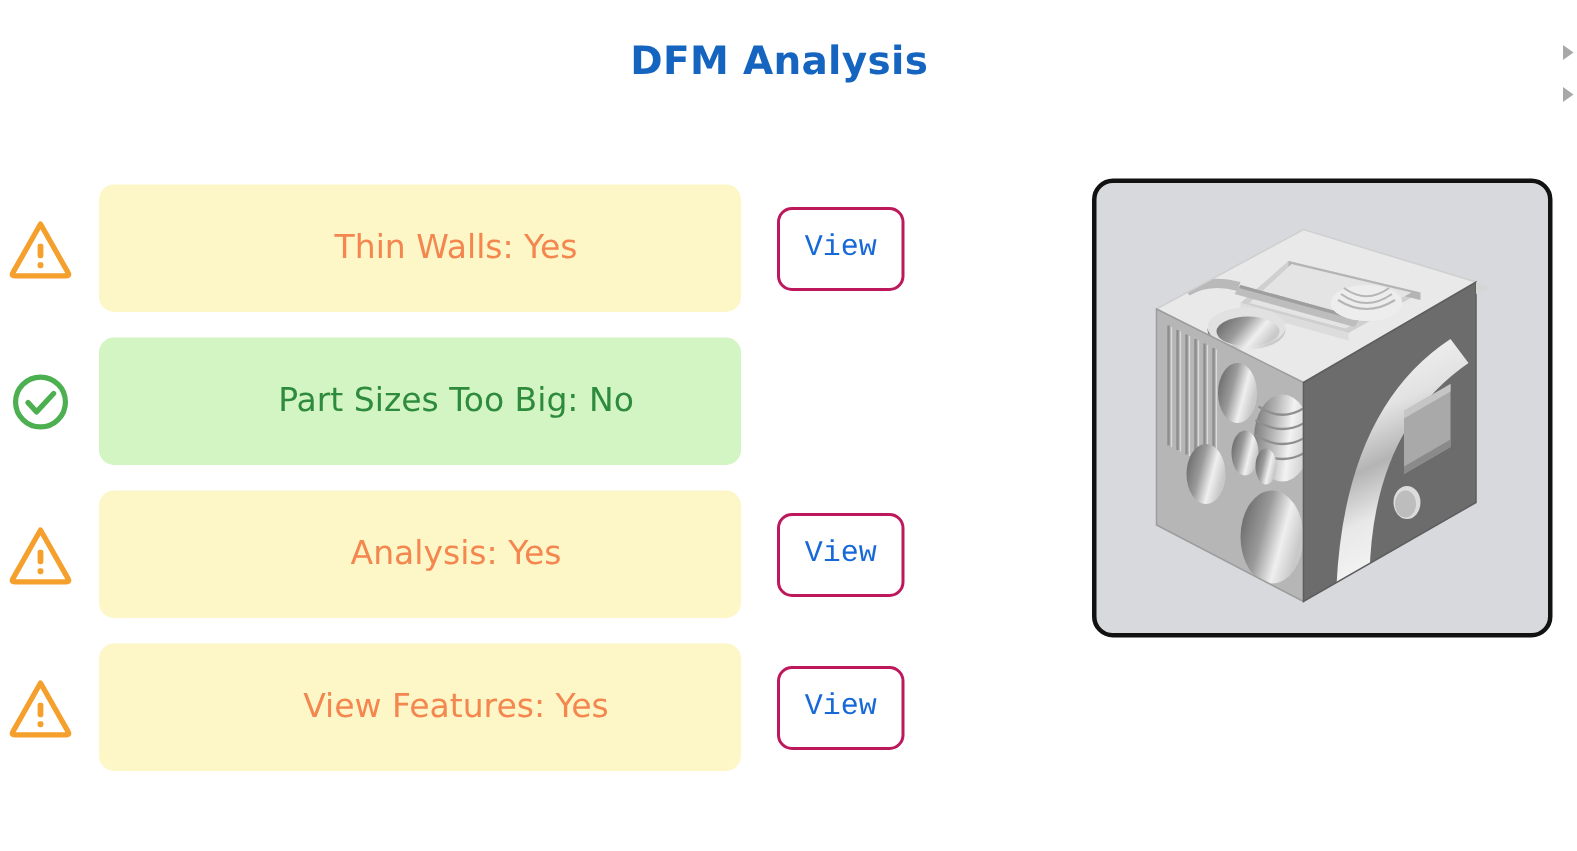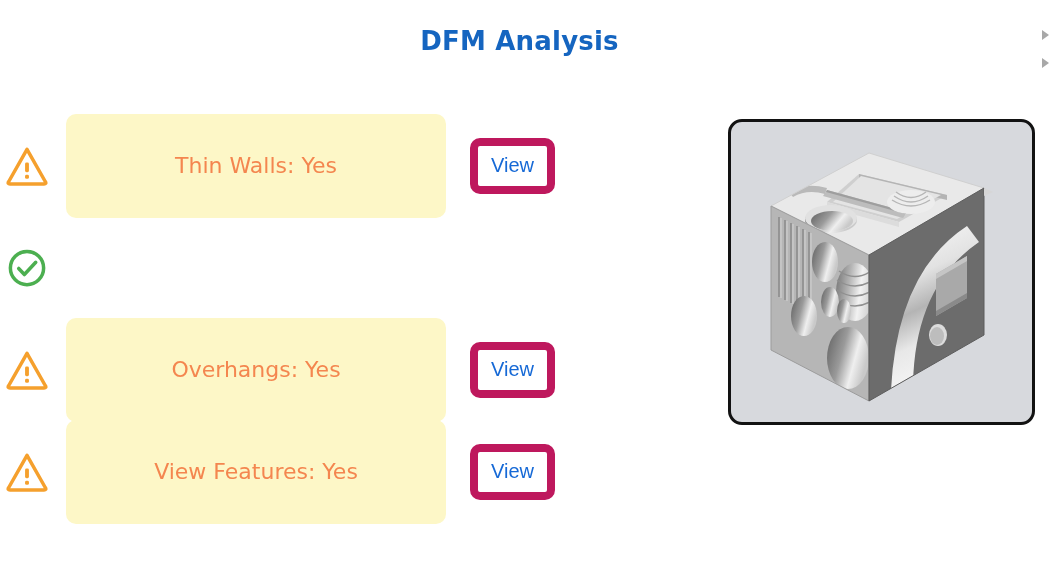--- a/index.html
+++ b/index.html
@@ -45,50 +45,51 @@
   .status-icon {
     width: 42px;
     height: 42px;
     margin-left: 6px;
     flex: 0 0 auto;
     display: block;
   }
   .check-pill {
     margin-left: 18px;
     width: 380px;
-    height: 104px;
+    height: 85px;
     border-radius: 10px;
     display: flex;
     align-items: center;
     justify-content: center;
     flex: 0 0 auto;
+    padding-left: 48px;
   }
   .check-pill.warn {
     background: #fdf7c7;
   }
   .check-pill.ok {
     background: #d3f5c3;
   }
   .check-label {
     font-size: 22px;
     font-weight: normal;
   }
   .check-pill.warn .check-label { color: #f4864f; }
   .check-pill.ok   .check-label { color: #2e8b3d; }
 
   .view-button {
     margin-left: 24px;
     width: 85px;
     height: 56px;
-    border: 8px solid #be185d;
+    border: 2px solid #be185d;
     border-radius: 10px;
     background: #ffffff;
     color: #1669d6;
     font-size: 20px;
-    font-family: Liberation Sans, sans-serif;
+    font-family: Liberation Mono, monospace;
     display: flex;
     align-items: center;
     justify-content: center;
     cursor: pointer;
     padding: 0;
     flex: 0 0 auto;
     box-sizing: border-box;
   }
   .view-button.hidden { visibility: hidden; }
 
@@ -143,31 +144,34 @@
       <span class="check-label">Thin Walls: Yes</span>
     </div>
     <button class="view-button">View</button>
   </div>
 
   <div class="check-row">
     <svg class="status-icon" viewBox="0 0 48 48">
       <circle cx="24" cy="24" r="19" fill="none" stroke="#4caf50" stroke-width="4"></circle>
       <path d="M14.5 24.5 L21 31.5 L34 17.5" fill="none" stroke="#4caf50" stroke-width="4" stroke-linecap="round" stroke-linejoin="round"></path>
     </svg>
+    <div class="check-pill ok">
+      <span class="check-label">Part Sizes Too Big: No</span>
+    </div>
     <button class="view-button hidden"></button>
   </div>
 
   <div class="check-row">
     <svg class="status-icon" viewBox="0 0 48 48">
       <path d="M24 5 L45 42 Q46.5 44.5 43.5 44.5 L4.5 44.5 Q1.5 44.5 3 42 Z" fill="none" stroke="#f5a02d" stroke-width="4" stroke-linejoin="round"></path>
       <rect x="21.8" y="20" width="4.4" height="11" rx="1.6" fill="#f5a02d"></rect>
       <rect x="21.8" y="34" width="4.4" height="4.6" rx="1.6" fill="#f5a02d"></rect>
     </svg>
     <div class="check-pill warn">
-      <span class="check-label">Overhangs: Yes</span>
+      <span class="check-label">Analysis: Yes</span>
     </div>
     <button class="view-button">View</button>
   </div>
 
   <div class="check-row">
     <svg class="status-icon" viewBox="0 0 48 48">
       <path d="M24 5 L45 42 Q46.5 44.5 43.5 44.5 L4.5 44.5 Q1.5 44.5 3 42 Z" fill="none" stroke="#f5a02d" stroke-width="4" stroke-linejoin="round"></path>
       <rect x="21.8" y="20" width="4.4" height="11" rx="1.6" fill="#f5a02d"></rect>
       <rect x="21.8" y="34" width="4.4" height="4.6" rx="1.6" fill="#f5a02d"></rect>
     </svg>

